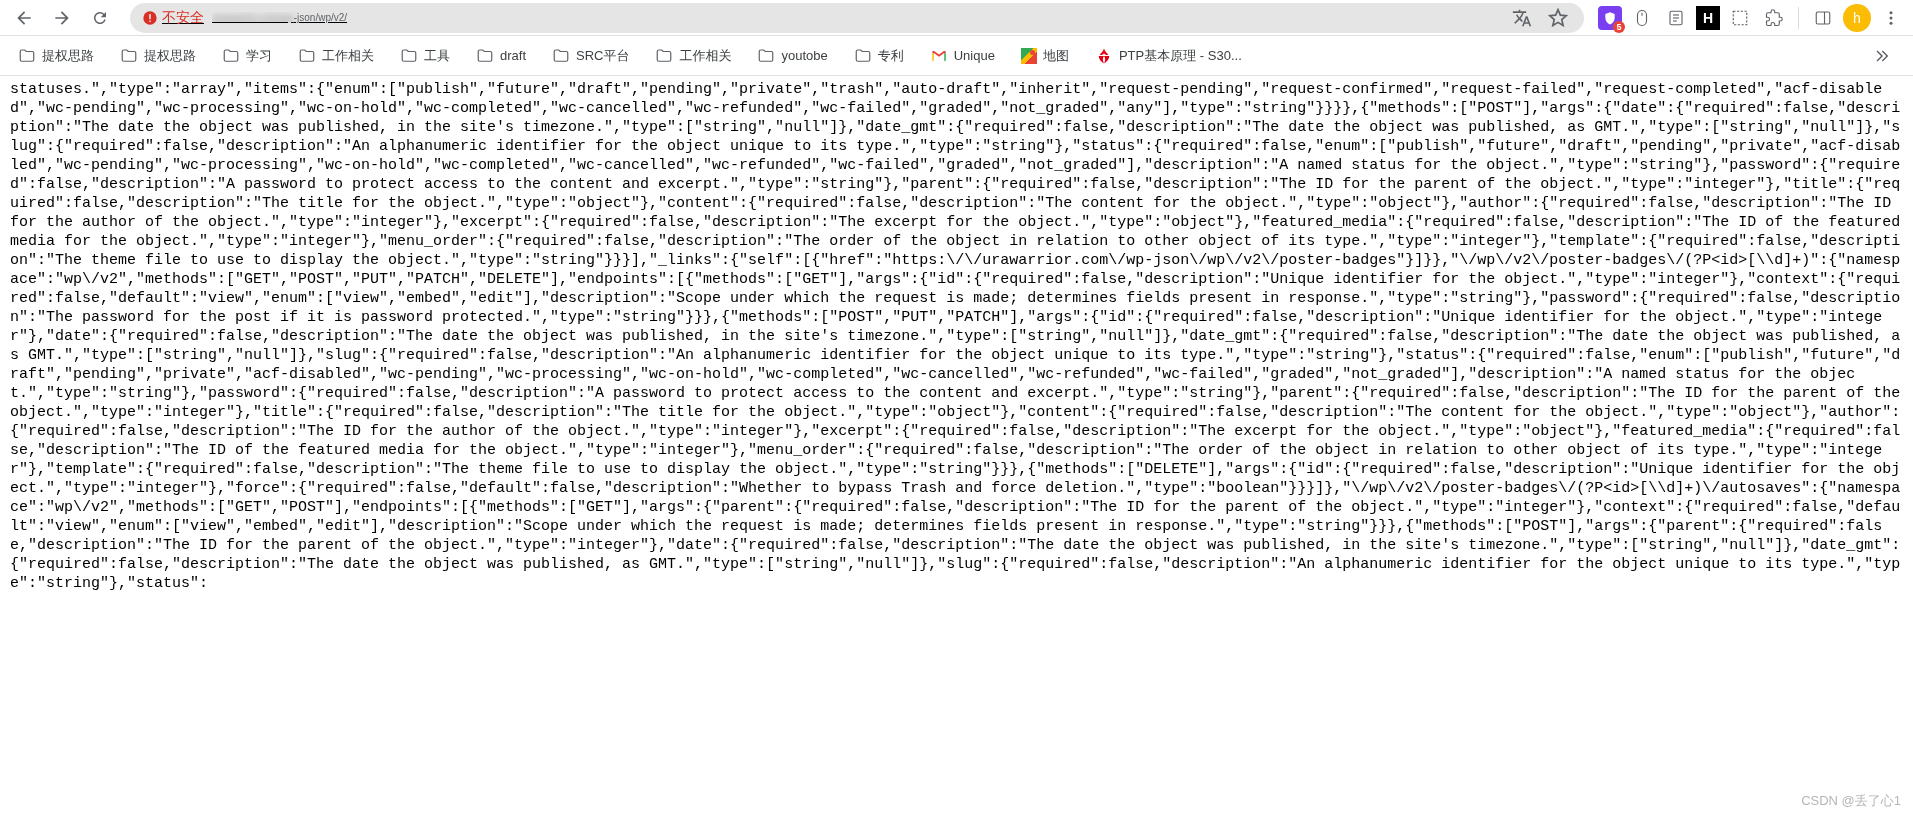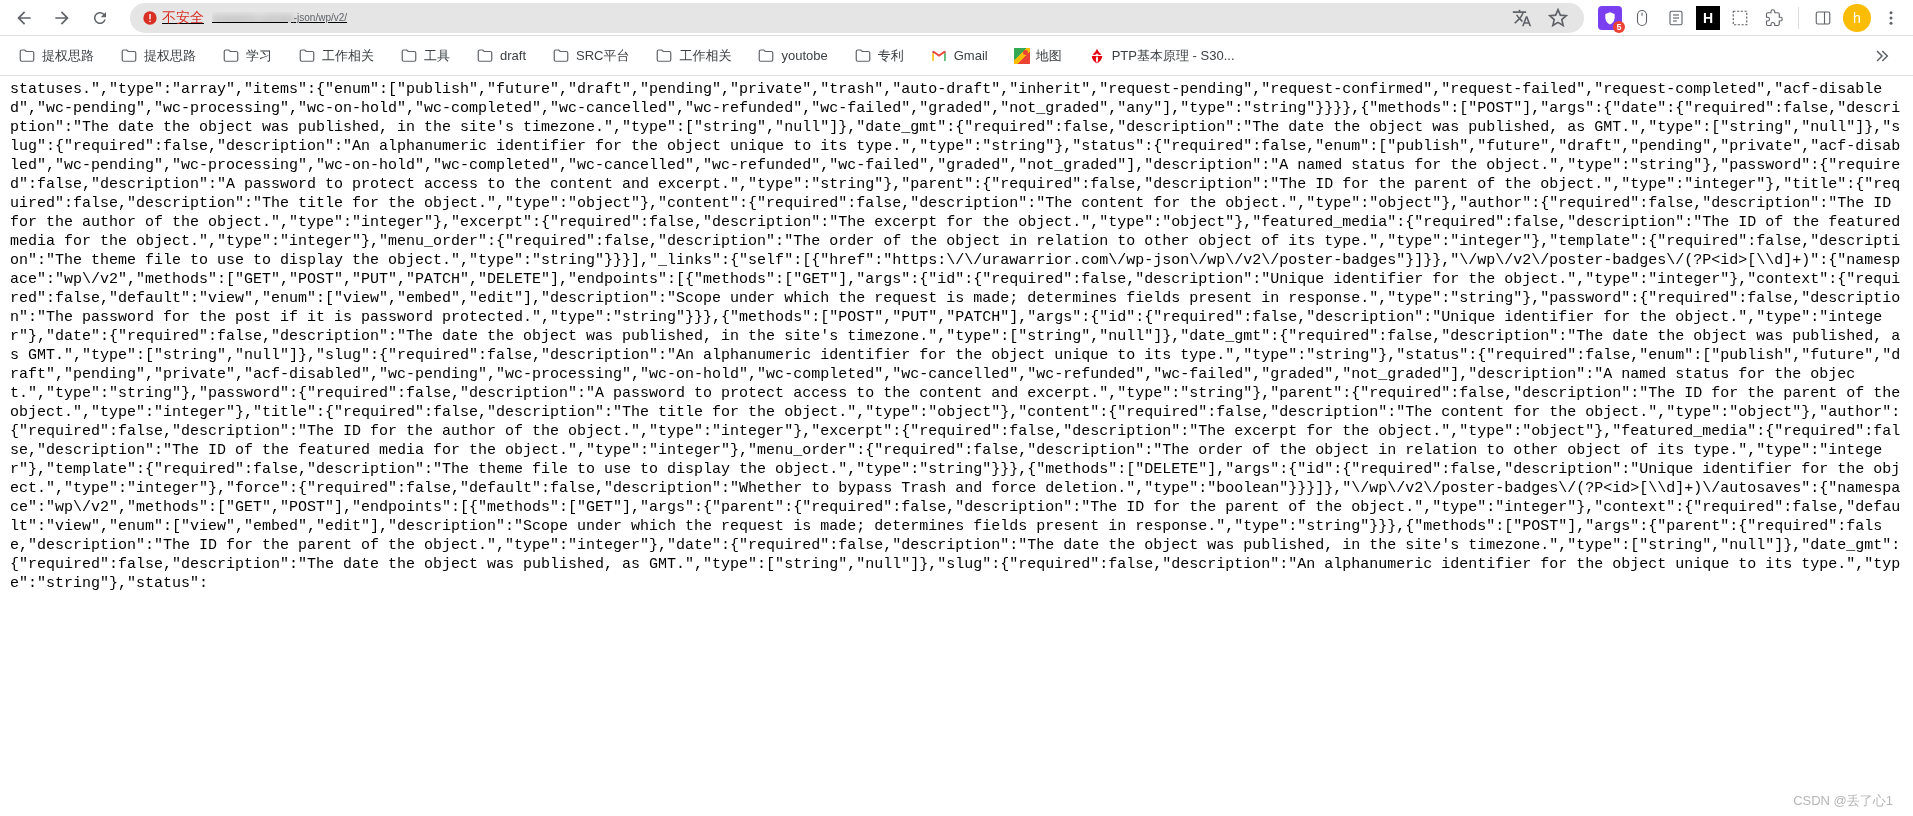--- a/index.html
+++ b/index.html
@@ -23,21 +23,21 @@
 .bm { display: flex; align-items: center; gap: 6px; font-size: 13px; color: #3c4043; cursor: pointer; white-space: nowrap; }
 .bm .folder { color: #5f6368; }
 .bm-map-ico { width: 16px; height: 16px; background: linear-gradient(135deg,#34a853 0%,#34a853 40%,#fbbc04 40%,#fbbc04 60%,#ea4335 60%); position: relative; }
 .bm-map-ico::after { content: ''; position: absolute; top: 2px; right: 2px; width: 5px; height: 5px; background: #ea4335; border-radius: 50%; }
 .bm-overflow { margin-left: auto; }
 
 
 .content { padding: 4px 10px; font-family: Consolas, "Courier New", monospace; font-size: 15px; line-height: 19px; color: #000; word-break: break-all; white-space: pre-wrap; height: calc(816px - 76px); overflow: hidden; }
 
 
-.watermark { position: absolute; bottom: 6px; right: 20px; font-size: 13px; color: rgba(120,120,120,0.55); font-family: "Microsoft YaHei", sans-serif; }
+.watermark { position: absolute; bottom: 6px; right: 12px; font-size: 13px; color: rgba(120,120,120,0.55); font-family: "Microsoft YaHei", sans-serif; }
 
 svg { display: block; }
 </style>
 </head>
 <body>
 
 <div class="toolbar">
   <div class="nav-btn">
     <svg width="20" height="20" viewBox="0 0 24 24">
         <path fill="currentColor" d="M20 11H7.8l5.6-5.6L12 4l-8 8 8 8 1.4-1.4L7.8 13H20z"></path>
@@ -180,21 +180,21 @@
           <path fill="none" stroke="currentColor" stroke-width="1.6" d="M3 6a2 2 0 0 1 2-2h4l2 2h8a2 2 0 0 1 2 2v9a2 2 0 0 1-2 2H5a2 2 0 0 1-2-2z"></path>
         </svg>
         <span>专利</span>
       </div><div class="bm">
         <svg width="18" height="18" viewBox="0 0 24 24">
           <path fill="#EA4335" d="M5 5l7 5 7-5v3l-7 5-7-5z"></path>
           <path fill="#FBBC04" d="M3 7v10a2 2 0 0 0 2 2V9l-2-2z"></path>
           <path fill="#34A853" d="M21 7l-2 2v10a2 2 0 0 0 2-2z"></path>
           <path fill="#C5221F" d="M3 7l2 2V5a2 2 0 0 0-2 2zM21 7a2 2 0 0 0-2-2v4z"></path>
         </svg>
-        <span>Gmail</span>
+        <span>Unique</span>
       </div><div class="bm">
         <span class="bm-map-ico"></span>
         <span>地图</span>
       </div><div class="bm">
         <svg width="18" height="18" viewBox="0 0 24 24">
           <path fill="#E60012" d="M12 2c-1 3-3 6-6 8 2 1 5 1 6-2 1 3 4 3 6 2-3-2-5-5-6-8zm-7 10c0 4 3 8 7 10-2-4-2-8 0-10-4 0-5 0-7 0zm14 0c-2 0-3 0-7 0 2 2 2 6 0 10 4-2 7-6 7-10z"></path>
         </svg>
         <span>PTP基本原理 - S30...</span>
       </div></div>
   <span class="tb-icon bm-overflow">

